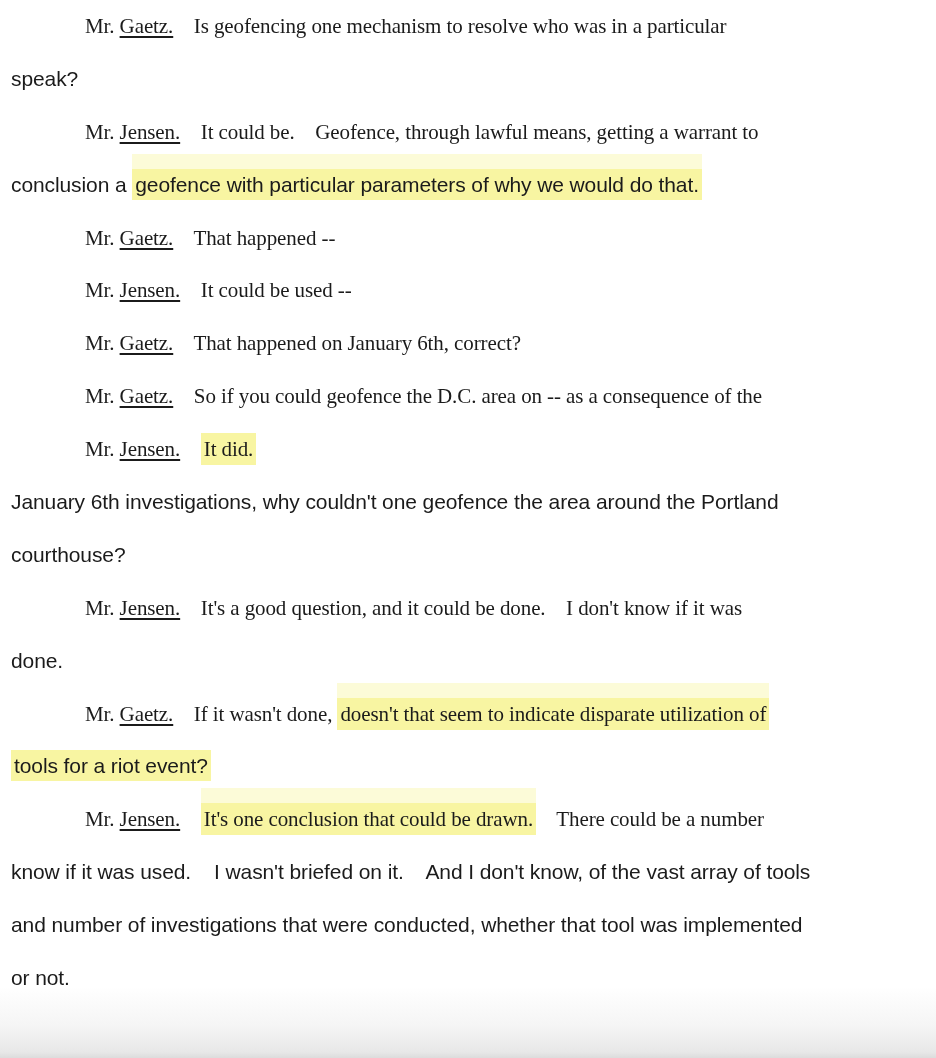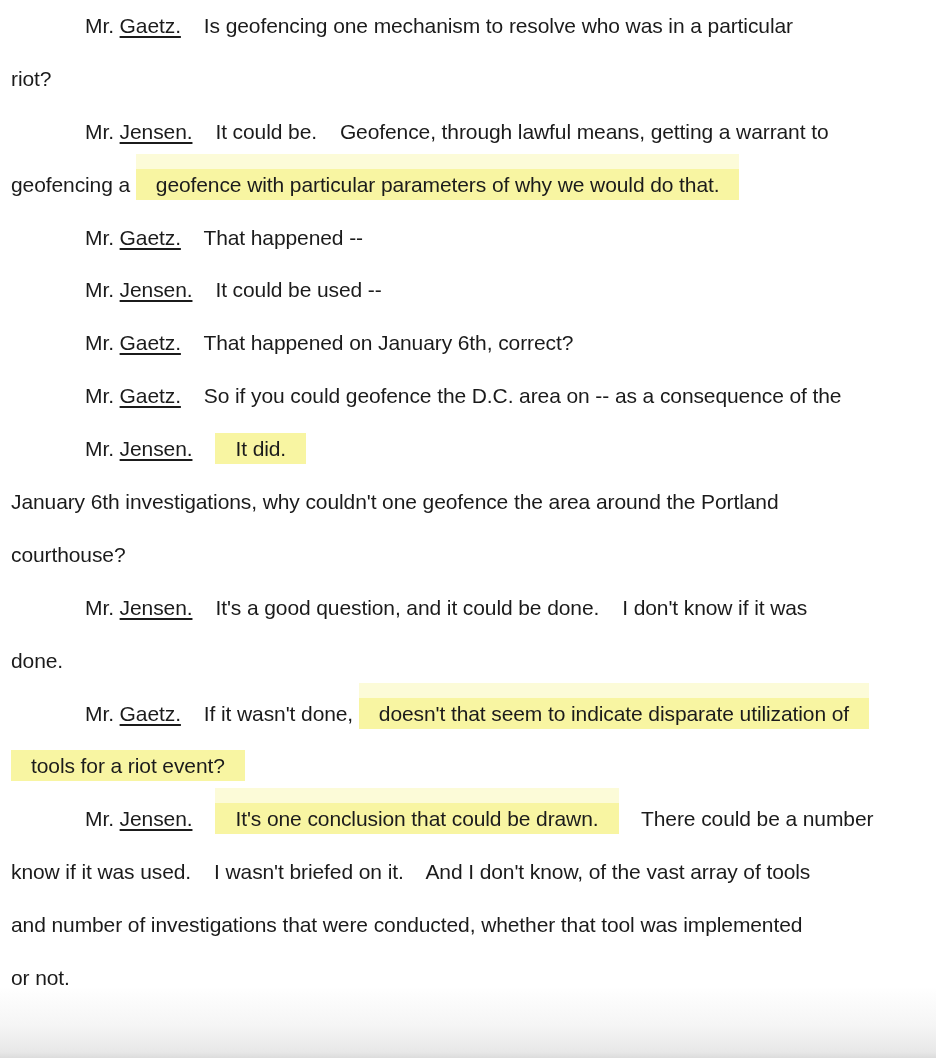--- a/index.html
+++ b/index.html
@@ -25,29 +25,30 @@
   }
   .line {
     white-space: pre;
     height: 52.9px;
     line-height: 52.9px;
     font-size: 21px;
     letter-spacing: -0.1px;
   }
   .line.indent {
     padding-left: 74px;
+    font-family: Liberation Serif, serif;
   }
   .u {
     text-decoration: underline;
     text-decoration-thickness: 1.5px;
     text-underline-offset: 3px;
   }
   .hl {
     background: var(--hl, #f8f5a2);
-    padding: 4px 20px;
+    padding: 4px 3px;
     margin-top: 20px;
   }
   .hl-tall {
     box-shadow: 0 -15px 0 0 var(--hl-faint, rgba(249, 246, 163, 0.42));
   }
   .bottom-fade {
     position: absolute;
     left: 0;
     right: 0;
     bottom: 0;
@@ -61,23 +62,23 @@
       rgba(60, 60, 60, 0.18) 100%
     );
   }
 </style>
 </head>
 <body>
 
 <div class="page">
   <div class="doc" id="transcript">
       <div class="line indent"><span>Mr. </span><span class="u">Gaetz.</span><span>    Is geofencing one mechanism to resolve who was in a particular</span></div>
-      <div class="line"><span>riot?</span></div>
+      <div class="line"><span>speak?</span></div>
       <div class="line indent"><span>Mr. </span><span class="u">Jensen.</span><span>    It could be.    Geofence, through lawful means, getting a warrant to</span></div>
-      <div class="line"><span>geofencing a </span><span class="hl hl-tall">geofence with particular parameters of why we would do that.</span></div>
+      <div class="line"><span>conclusion a </span><span class="hl hl-tall">geofence with particular parameters of why we would do that.</span></div>
       <div class="line indent"><span>Mr. </span><span class="u">Gaetz.</span><span>    That happened --</span></div>
       <div class="line indent"><span>Mr. </span><span class="u">Jensen.</span><span>    It could be used --</span></div>
       <div class="line indent"><span>Mr. </span><span class="u">Gaetz.</span><span>    That happened on January 6th, correct?</span></div>
       <div class="line indent"><span>Mr. </span><span class="u">Gaetz.</span><span>    So if you could geofence the D.C. area on -- as a consequence of the</span></div>
       <div class="line indent"><span>Mr. </span><span class="u">Jensen.</span><span>    </span><span class="hl">It did.</span></div>
       <div class="line"><span>January 6th investigations, why couldn't one geofence the area around the Portland</span></div>
       <div class="line"><span>courthouse?</span></div>
       <div class="line indent"><span>Mr. </span><span class="u">Jensen.</span><span>    It's a good question, and it could be done.    I don't know if it was</span></div>
       <div class="line"><span>done.</span></div>
       <div class="line indent"><span>Mr. </span><span class="u">Gaetz.</span><span>    If it wasn't done, </span><span class="hl hl-tall">doesn't that seem to indicate disparate utilization of</span></div>

